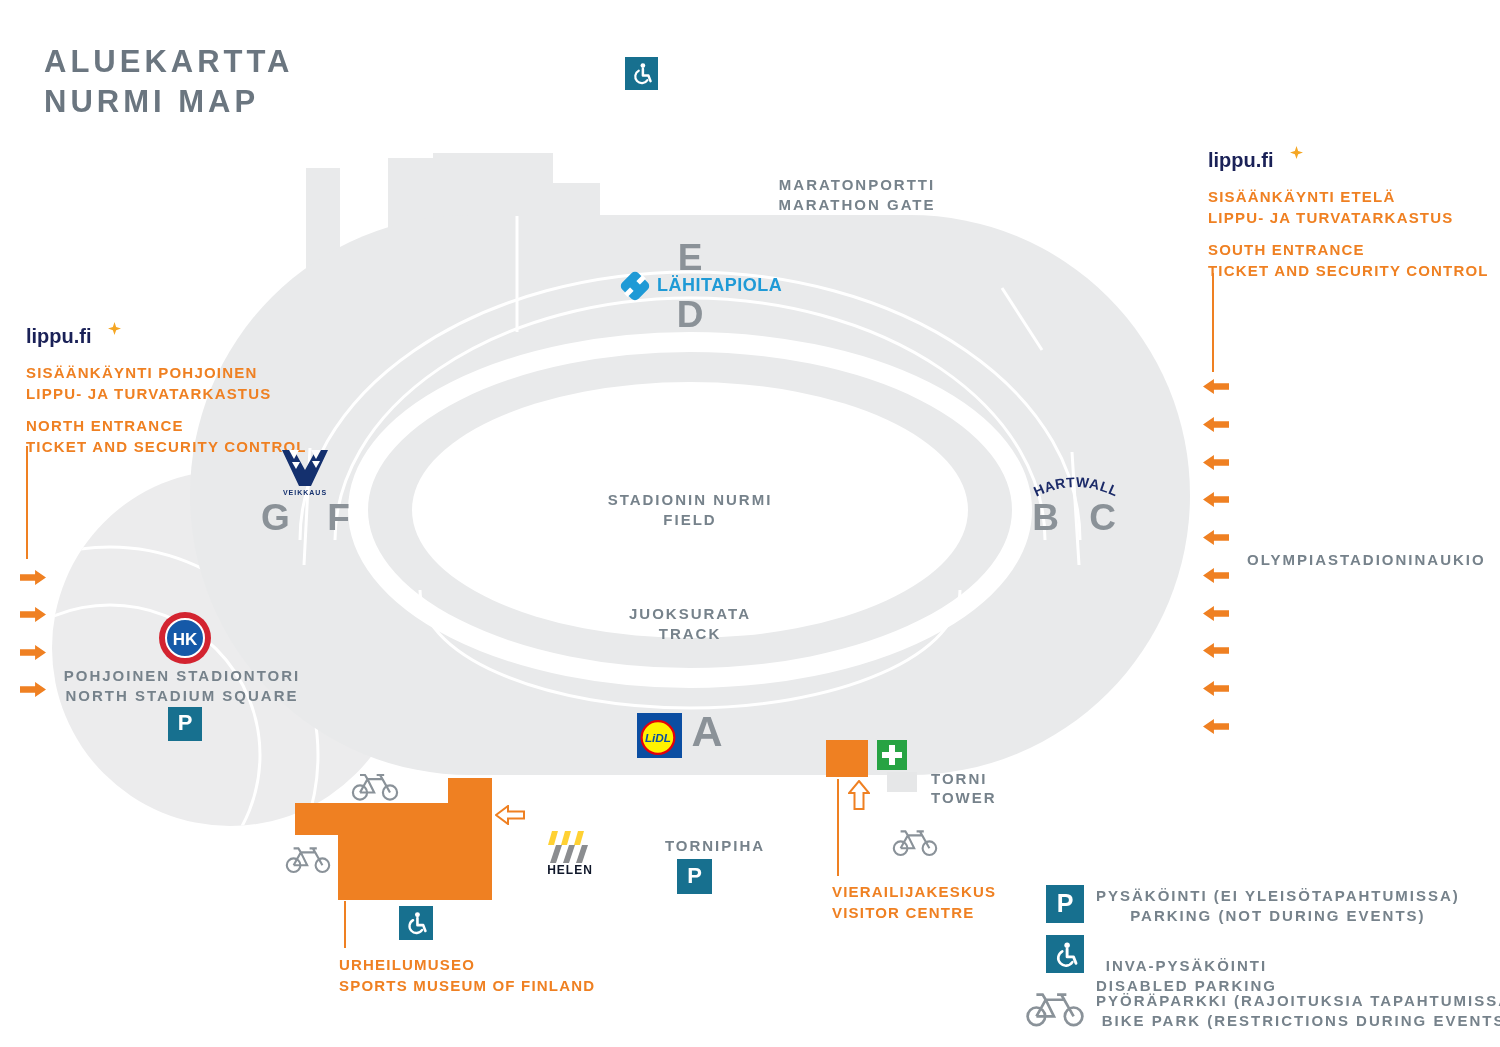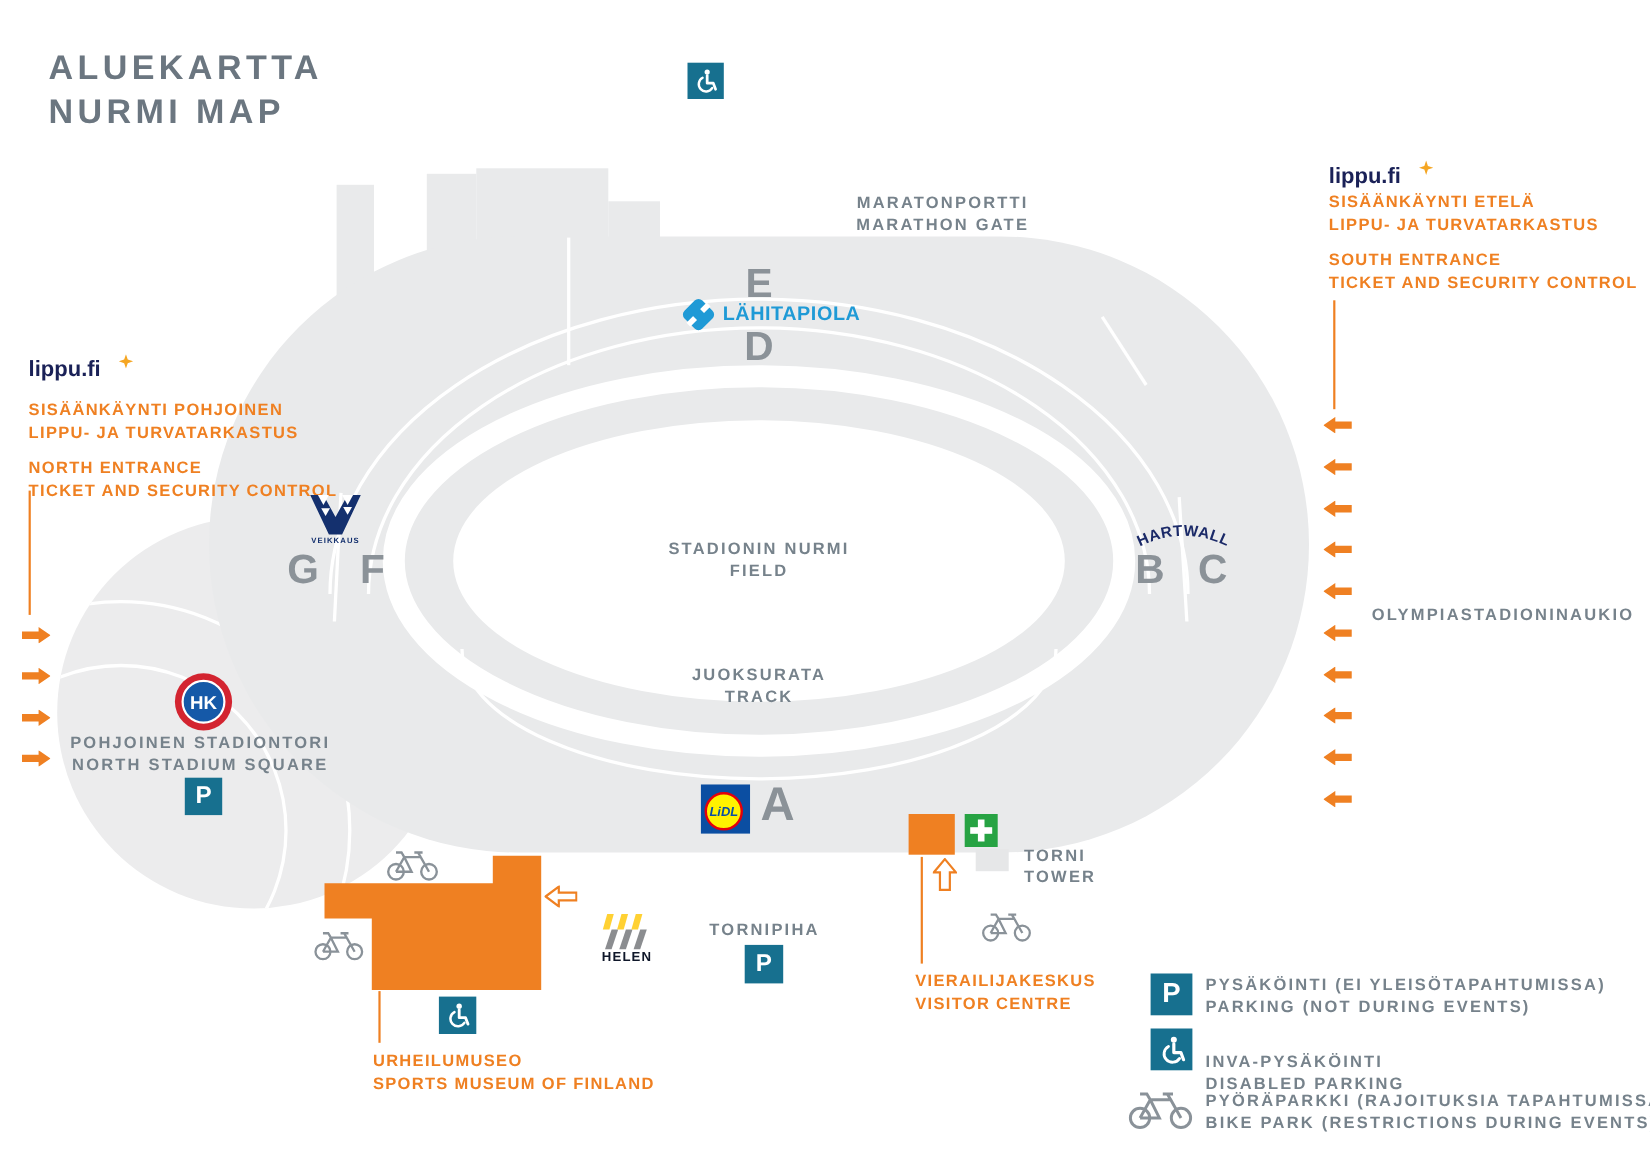--- a/index.html
+++ b/index.html
@@ -17,21 +17,21 @@
   .sq-teal{background:#17708f;display:flex;align-items:center;justify-content:center;}
   .p-glyph{color:#fff;font-weight:bold;font-size:22px;line-height:1;transform:translateY(-1px);}
   .p-glyph-lg{font-size:25px;}
   .arr{background:#ef8022;}
   .arr-left{clip-path:polygon(0 50%,42% 0,42% 28%,100% 28%,100% 72%,42% 72%,42% 100%);}
   .arr-right{clip-path:polygon(100% 50%,58% 0,58% 28%,0 28%,0 72%,58% 72%,58% 100%);}
   .vline{width:2px;background:#ef8022;}
   .sponsor-lahitapiola{font-size:18px;font-weight:bold;color:#1f9ad6;letter-spacing:.5px;white-space:nowrap;}
   .sponsor-veikkaus{font-size:7px;font-weight:bold;color:#14306e;letter-spacing:1px;text-align:center;}
   .sponsor-helen{font-size:12px;font-weight:bold;color:#0f172a;letter-spacing:1px;text-align:center;}
-  .legend-row{line-height:20px;}
+  .legend-row{line-height:20px;text-align:center;}
 </style>
 </head>
 <body>
 
 <div class="map">
 
   <svg class="abs base" width="1500" height="1047" viewBox="0 0 1500 1047">
     <defs>
       <clipPath id="bulgeClip">
           <circle cx="230" cy="648" r="178"></circle>
@@ -103,21 +103,21 @@
     <div>MARATHON GATE</div>
   </div>
 
   <div class="abs" style="left:1208px;top:150px;width:290px;">
     <div class="brand-lippu">
       <span>lippu.fi</span>
       <svg width="13" height="13" viewBox="0 0 12 12" style="margin-top:-4px;">
         <path d="M6 0 L7.5 4.5 L12 6 L7.5 7.5 L6 12 L4.5 7.5 L0 6 L4.5 4.5 Z" fill="#f5a623"></path>
       </svg>
     </div>
-    <div class="lbl-o" style="margin-top:3px;">
+    <div class="lbl-o" style="margin-top:16px;">
       <div>SISÄÄNKÄYNTI ETELÄ</div>
       <div>LIPPU- JA TURVATARKASTUS</div>
     </div>
     <div class="lbl-o" style="margin-top:11px;">
       <div>SOUTH ENTRANCE</div>
       <div>TICKET AND SECURITY CONTROL</div>
     </div>
   </div>
   <div class="abs vline" style="left:1212px;top:273px;height:99px;"></div>
 
@@ -274,21 +274,21 @@
       <polygon points="4,0 10,0 6,14 0,14" fill="#ffd133"></polygon>
       <polygon points="8,14 14,14 8,32 2,32" fill="#8b8d90"></polygon>
       <polygon points="17,0 23,0 19,14 13,14" fill="#ffd133"></polygon>
       <polygon points="21,14 27,14 21,32 15,32" fill="#8b8d90"></polygon>
       <polygon points="30,0 36,0 32,14 26,14" fill="#ffd133"></polygon>
       <polygon points="34,14 40,14 34,32 28,32" fill="#8b8d90"></polygon>
     </g>
   </svg>
   <div class="abs sponsor-helen" style="left:538px;top:863px;width:64px;">HELEN</div>
 
-  <div class="abs lbl lbl-c" style="left:620px;top:836px;width:150px;">TORNIPIHA</div>
+  <div class="abs lbl lbl-c" style="left:640px;top:836px;width:150px;">TORNIPIHA</div>
   <div class="abs sq-teal" style="left:677px;top:859px;width:35px;height:35px;">
     <span class="p-glyph">P</span>
   </div>
 
   <div class="abs" style="left:1024px;top:884px;width:470px;">
     <div class="abs sq-teal" style="left:22px;top:1px;width:38px;height:38px;">
       <span class="p-glyph p-glyph-lg">P</span>
     </div>
     <div class="abs lbl legend-row" style="left:72px;top:2px;">
       <div>PYSÄKÖINTI (EI YLEISÖTAPAHTUMISSA)</div>

